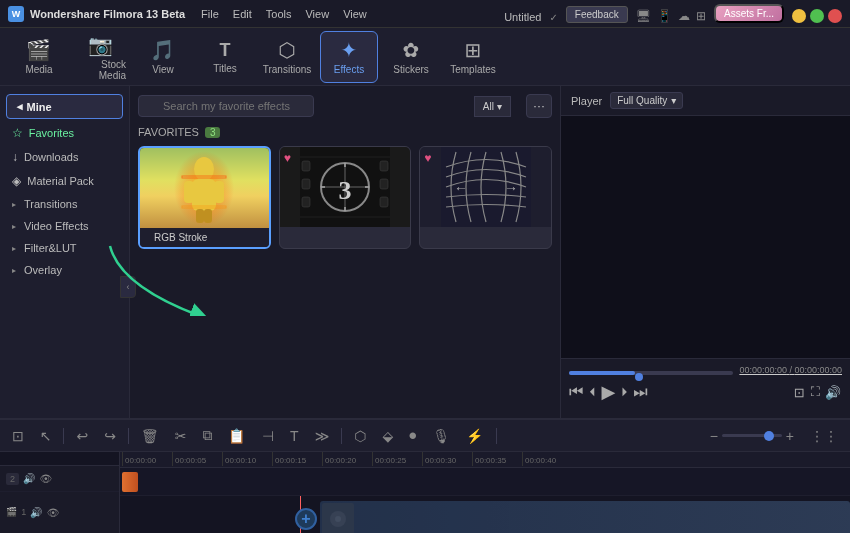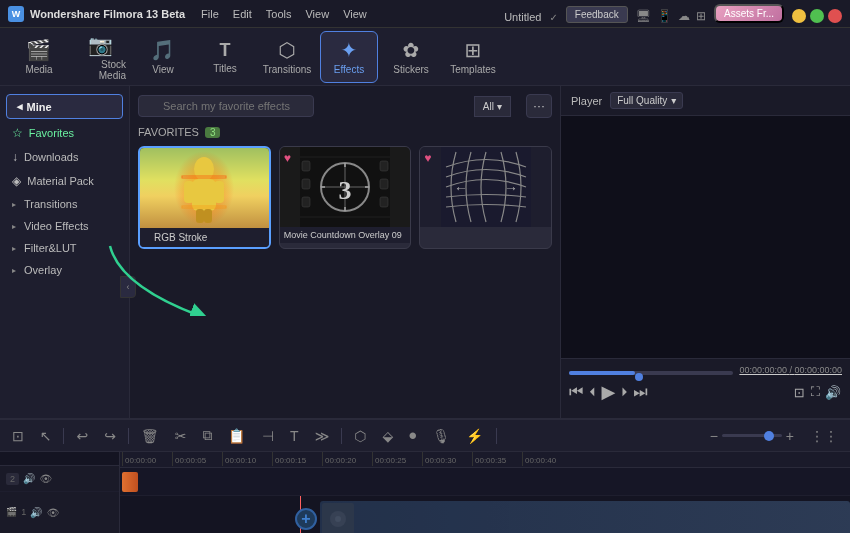--- a/index.html
+++ b/index.html
@@ -276,21 +276,20 @@
 
               <text x="45" y="52" font-family="serif" font-size="26" fill="#ccc" text-anchor="middle" font-weight="bold">3</text>
 
               <line x1="45" y1="16" x2="45" y2="20" stroke="#aaa" stroke-width="1.5"></line>
               <line x1="69" y1="40" x2="65" y2="40" stroke="#aaa" stroke-width="1.5"></line>
               <line x1="45" y1="64" x2="45" y2="60" stroke="#aaa" stroke-width="1.5"></line>
               <line x1="21" y1="40" x2="25" y2="40" stroke="#aaa" stroke-width="1.5"></line>
             </svg>
           </div>
         </div>
-        <div class="effect-name" style="font-size:9px;padding:3px 4px;">Movie Countdown Overlay 09</div>
       </div>
 
       <div class="effect-card">
         <div class="heart-badge">♥</div>
         <div class="effect-thumb">
           <div class="distort-thumb">
             <svg width="90" height="80" viewBox="0 0 90 80">
               <rect width="90" height="80" fill="#1a1a2e"></rect>
 
               <path d="M5,20 Q45,5 85,20" fill="none" stroke="#888" stroke-width="1.2"></path>

